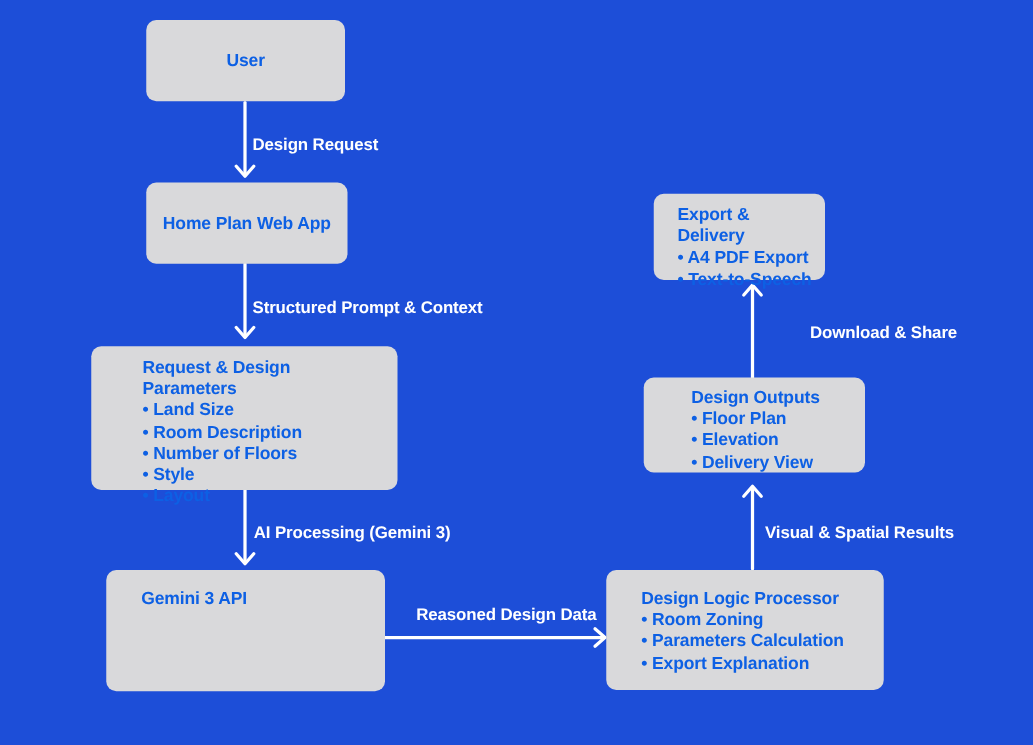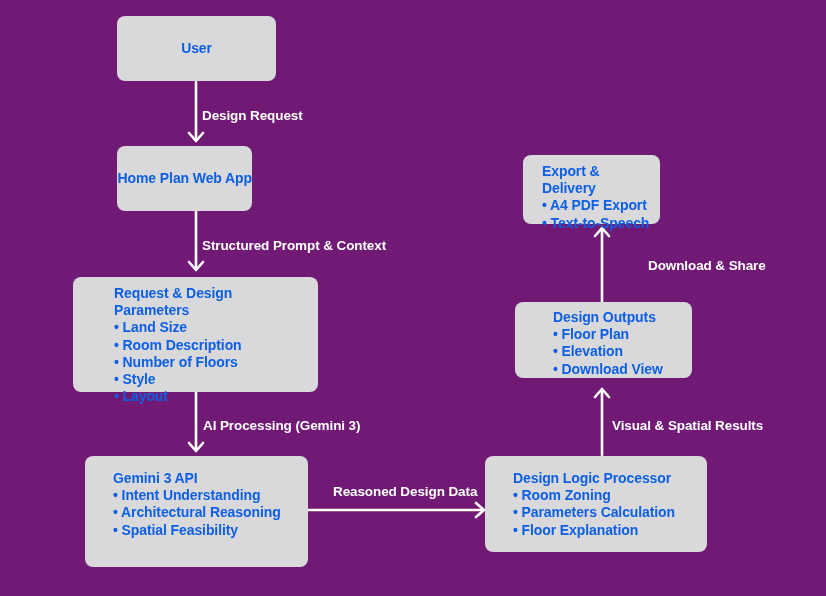--- a/index.html
+++ b/index.html
@@ -4,21 +4,21 @@
 <style>
   html, body {
     margin: 0;
     padding: 0;
     background: #000000;
   }
   #canvas {
     position: relative;
     width: 826px;
     height: 596px;
-    background: #701a75;
+    background: #1d4ed8;
     overflow: hidden;
     font-family: "Liberation Sans", "DejaVu Sans", sans-serif;
   }
   #arrows {
     position: absolute;
     left: 0; top: 0;
     width: 826px; height: 596px;
   }
   .node {
     position: absolute;
@@ -35,23 +35,23 @@
     display: flex;
     align-items: center;
     justify-content: center;
     text-align: center;
   }
   .node .title { display: block; }
   .bullet-line { display: block; }
 
   
   #node-user    { left: 117px; top: 16px;  width: 159px; height: 65px; }
-  #node-webapp  { left: 117px; top: 146px; width: 135px; height: 65px; justify-content: flex-end; }
+  #node-webapp  { left: 117px; top: 146px; width: 161px; height: 65px; }
   #node-params  { left: 73px;  top: 277px; width: 245px; height: 115px; padding: 8px 10px 0 41px; }
-  #node-gemini  { left: 85px;  top: 456px; width: 223px; height: 111px;  padding: 14px 10px 0 28px; }
+  #node-gemini  { left: 85px;  top: 456px; width: 223px; height: 97px;  padding: 14px 10px 0 28px; }
   #node-dlp     { left: 485px; top: 456px; width: 222px; height: 96px;  padding: 14px 10px 0 28px; }
   #node-outputs { left: 515px; top: 302px; width: 177px; height: 76px;  padding: 7px 20px 0 38px; }
   #node-export  { left: 523px; top: 155px; width: 137px; height: 69px;  padding: 8px 8px 0 19px; }
 
   .edge-label {
     position: absolute;
     color: #ffffff;
     font-weight: 700;
     font-size: 13.5px;
     white-space: nowrap;
@@ -110,42 +110,37 @@
         <div class="bullet-line">• Land Size</div>
         <div class="bullet-line">• Room Description</div>
         <div class="bullet-line">• Number of Floors</div>
         <div class="bullet-line">• Style</div>
         <div class="bullet-line">• Layout</div>
       </div>
   </div>
 
   <div class="node" id="node-gemini">
     <span class="title">Gemini 3 API</span>
-    <div>
-        <div class="bullet-line">• Intent Understanding</div>
-        <div class="bullet-line">• Architectural Reasoning</div>
-        <div class="bullet-line">• Spatial Feasibility</div>
-      </div>
   </div>
 
   <div class="node" id="node-dlp">
     <span class="title">Design Logic Processor</span>
     <div>
         <div class="bullet-line">• Room Zoning</div>
         <div class="bullet-line">• Parameters Calculation</div>
-        <div class="bullet-line">• Floor Explanation</div>
+        <div class="bullet-line">• Export Explanation</div>
       </div>
   </div>
 
   <div class="node" id="node-outputs">
     <span class="title">Design Outputs</span>
     <div>
         <div class="bullet-line">• Floor Plan</div>
         <div class="bullet-line">• Elevation</div>
-        <div class="bullet-line">• Download View</div>
+        <div class="bullet-line">• Delivery View</div>
       </div>
   </div>
 
   <div class="node" id="node-export">
     <span class="title">Export &amp; Delivery</span>
     <div>
         <div class="bullet-line">• A4 PDF Export</div>
         <div class="bullet-line">• Text-to-Speech</div>
       </div>
   </div>

